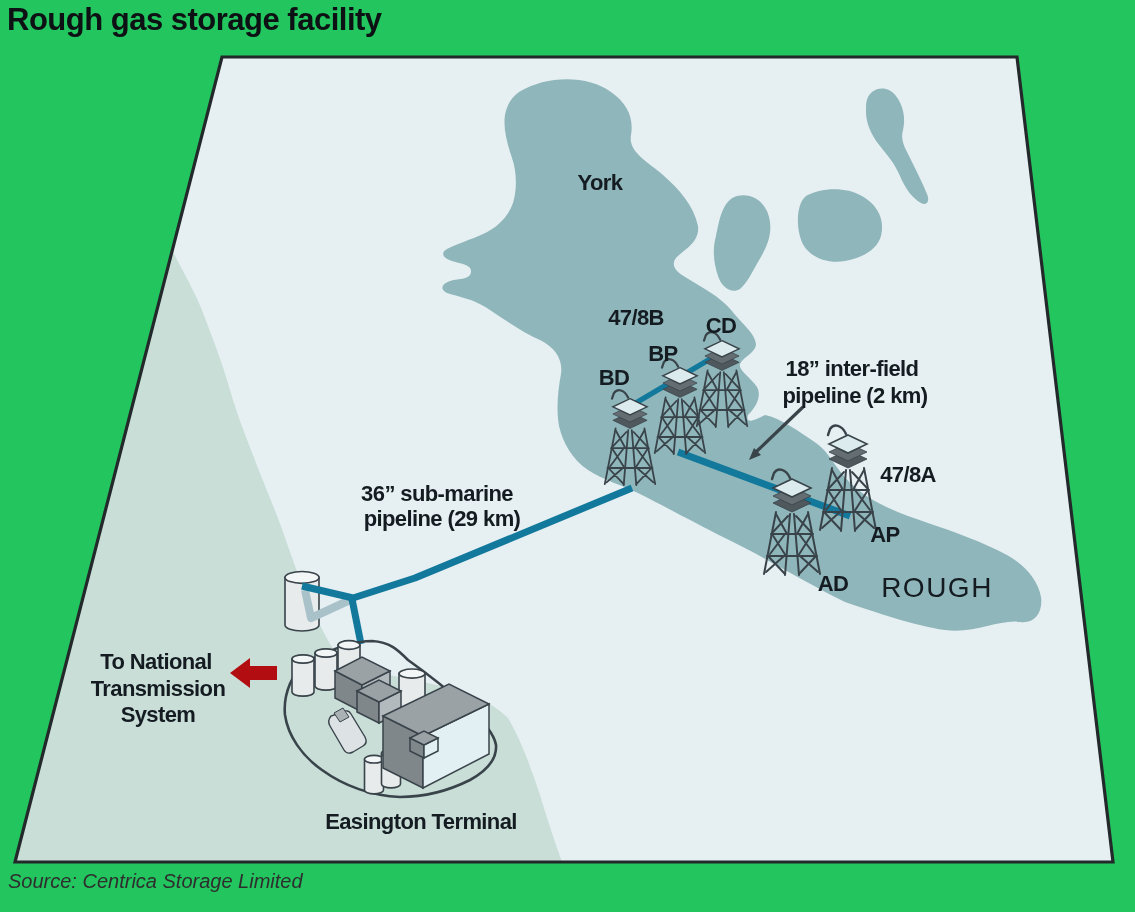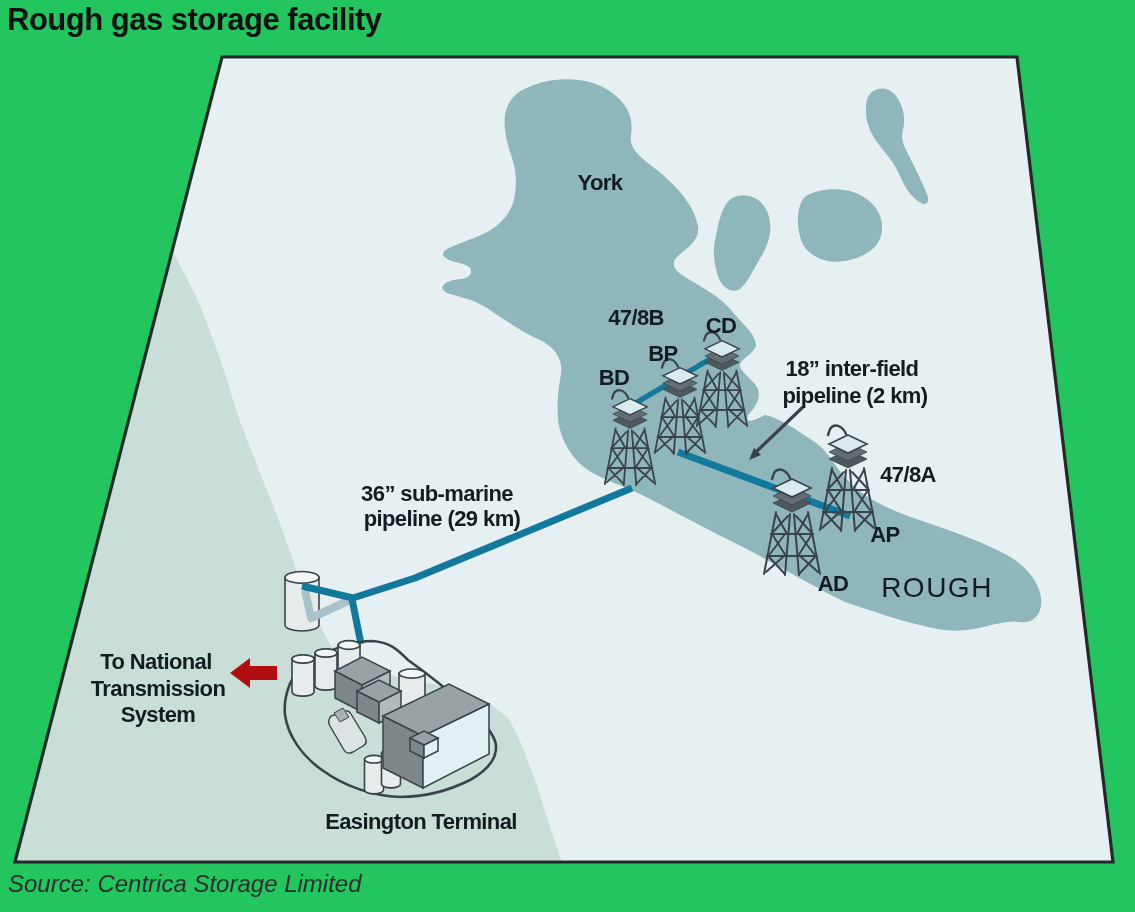--- a/index.html
+++ b/index.html
@@ -6,21 +6,21 @@
     --sea:#e6eff2; --land:#c9ded7; --field:#8fb6ba; --pipeline:#12799c;
     --pipeline_light:#a9c2ca; --arrow_red:#b20d11; --ink:#39434a;
     --text:#141c22; --border:#23282b;
   }
   html,body{margin:0;padding:0;background:#ffffff;}
   .page{position:relative;width:1135px;height:912px;background:#22c55e;overflow:hidden;
         font-family:"Liberation Sans",sans-serif;}
   h1.title{position:absolute;left:7px;top:2px;margin:0;font-size:31px;font-weight:700;
         letter-spacing:-0.5px;color:#0d1114;}
   p.source{position:absolute;left:8px;top:870px;margin:0;font-style:italic;
-        font-size:24px;color:#2e2e2e;}
+        font-size:20px;color:#2e2e2e;}
   svg.map{position:absolute;left:0;top:0;}
   .sea{fill:var(--sea);}
   .land{fill:var(--land);}
   .field{fill:var(--field);}
   .map-border{fill:none;stroke:var(--border);stroke-width:3.2px;}
   .pipe{stroke:var(--pipeline);fill:none;stroke-linejoin:round;stroke-linecap:butt;}
   .pipe-main{stroke-width:7px;}
   .pipe-deck{stroke-width:5.5px;}
   .pipe-elbow{stroke:var(--pipeline_light);stroke-width:8px;fill:none;
         stroke-linejoin:round;stroke-linecap:butt;}

